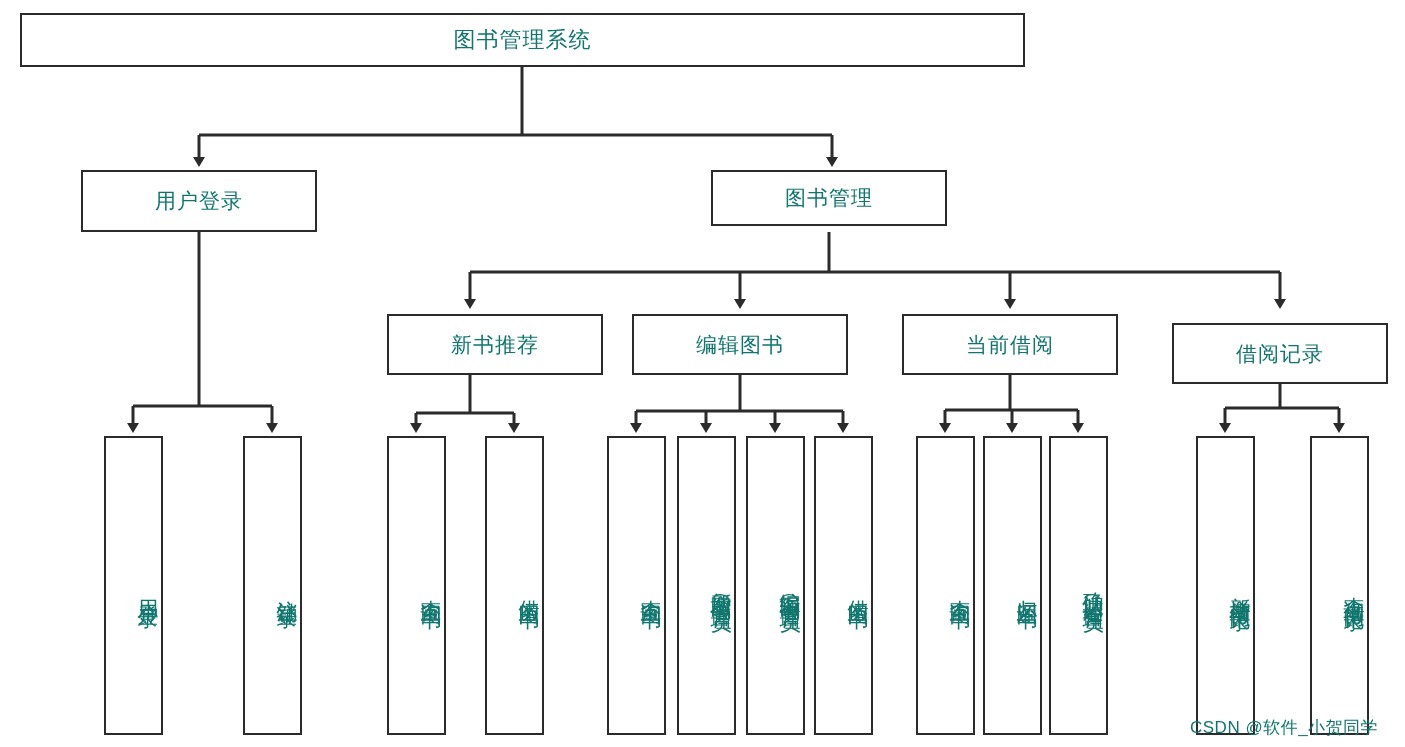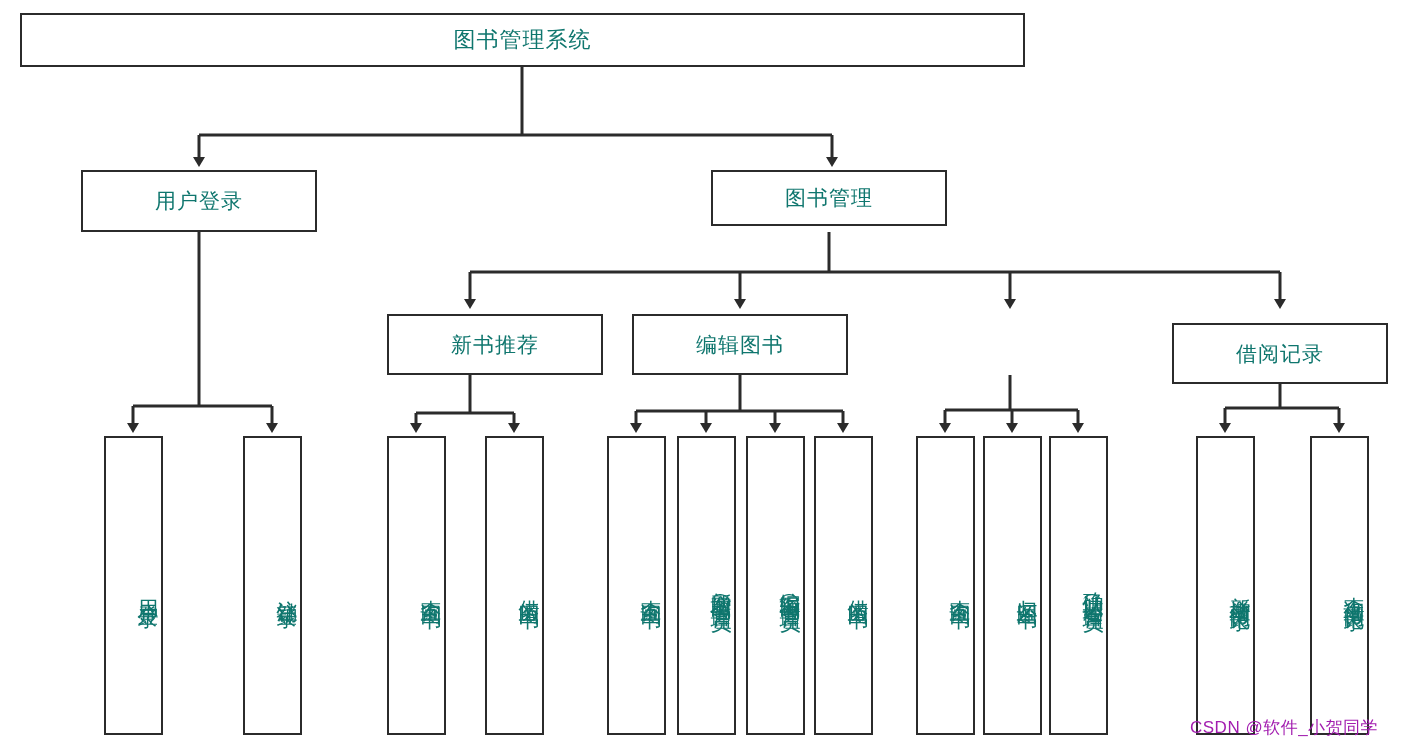--- a/index.html
+++ b/index.html
@@ -58,21 +58,21 @@
     white-space: nowrap;
   }
   .node.root {
     font-size: 22px;
   }
   #watermark {
     position: absolute;
     left: 1190px;
     top: 716px;
     font-size: 17px;
-    color: #a21caf;
+    color: #0f766e;
     white-space: nowrap;
     z-index: 3;
     letter-spacing: 0.5px;
   }
 </style>
 </head>
 <body>
 
 <div id="canvas">
 
@@ -136,20 +136,23 @@
   <div class="node horiz" style="left:711px; top:170px; width:236px; height:56px;">
     <span>图书管理</span>
   </div>
 
   <div class="node horiz" style="left:362px; top:314px; width:216px; height:61px;margin-left:25px;">
     <span>新书推荐</span>
   </div>
   <div class="node horiz" style="left:632px; top:314px; width:216px; height:61px;">
     <span>编辑图书</span>
   </div>
+  <div class="node horiz" style="left:902px; top:314px; width:216px; height:61px;">
+    <span>当前借阅</span>
+  </div>
   <div class="node horiz" style="left:1172px; top:314px; width:216px; height:61px;margin-top:9px;">
     <span>借阅记录</span>
   </div>
 
   <div class="node vert" style="left:104px; top:436px; width:59px; height:299px;">
     <span class="vtext">用户登录</span>
   </div>
   <div class="node vert" style="left:243px; top:436px; width:59px; height:299px;">
     <span class="vtext">注销登录</span>
   </div>

